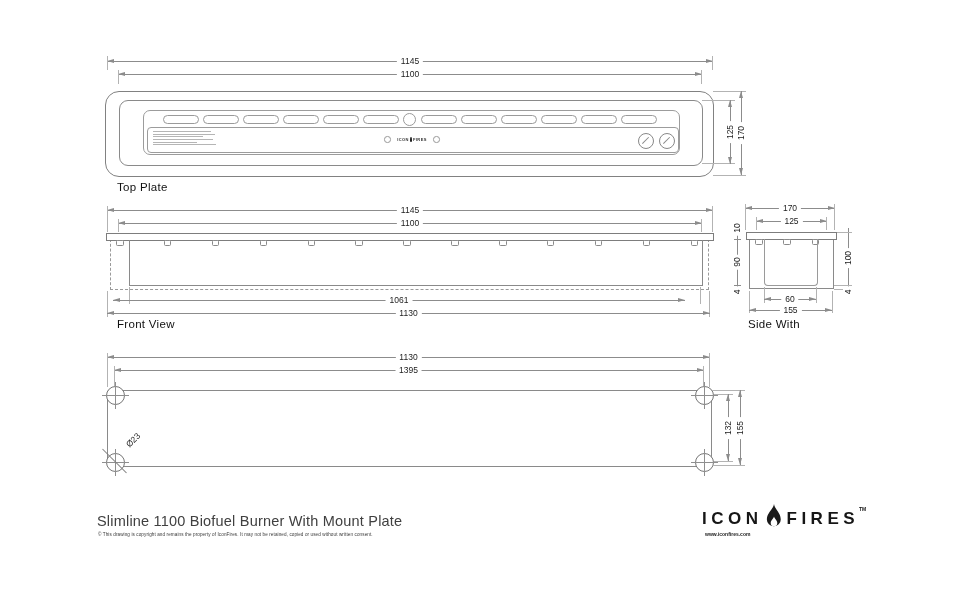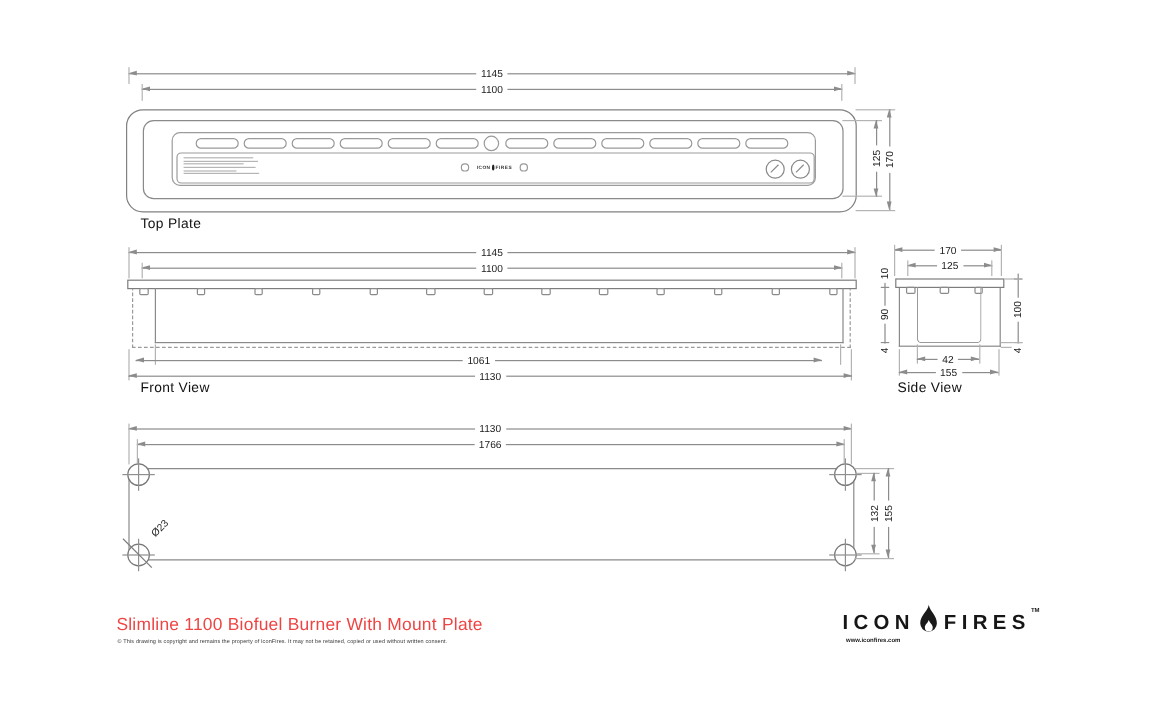--- a/index.html
+++ b/index.html
@@ -39,21 +39,21 @@
   .mini-circle{width:4.5px;height:4.5px;border:.9px solid #999;border-radius:50%;background:#fff;}
   .mini-flame{width:2.6px;height:4.5px;background:#222;border-radius:50% 50% 50% 50%/62% 62% 38% 38%;margin:0 .8px;}
   
   .screw{width:5.5px;height:4px;border:1px solid #8a8a8a;border-radius:1.5px;background:#fff;}
   .dashedbox{position:absolute;border-left:1px dashed #9a9a9a;border-right:1px dashed #9a9a9a;border-bottom:1px dashed #9a9a9a;}
   
   .hole{position:absolute;width:17px;height:17px;border:1.1px solid #777;border-radius:50%;background:#fff;}
   .hole::before{content:"";position:absolute;left:50%;top:-5px;bottom:-5px;width:1px;background:#8f8f8f;}
   .hole::after{content:"";position:absolute;top:50%;left:-5px;right:-5px;height:1px;background:#8f8f8f;}
   
-  .title{position:absolute;font-size:14.5px;color:#ef4444;letter-spacing:.2px;}
+  .title{position:absolute;font-size:14.5px;color:#404040;letter-spacing:.2px;}
   .copy{position:absolute;font-size:4.6px;color:#3a3a3a;letter-spacing:.1px;}
   .brand{position:absolute;display:flex;align-items:center;color:#161616;}
   .brand .w{font-size:17px;font-weight:700;letter-spacing:4.5px;}
   .brand sup{font-size:5px;font-weight:700;align-self:flex-start;margin-top:2px;letter-spacing:0;}
   .site{position:absolute;font-size:5px;font-weight:700;color:#222;}
 </style>
 </head>
 <body>
 
 <div id="canvas">
@@ -203,33 +203,33 @@
   <div class="xl" style="left:834px;top:285px;width:18px;height:1px;"></div>
   <div class="xl" style="left:834px;top:289px;width:18px;height:1px;"></div>
   <div class="vlab" style="left:848px;top:258px;">100</div>
   <div class="vlab" style="left:848px;top:292px;">4</div>
 
   <div class="xl" style="left:764px;top:287px;width:1px;height:16px;"></div>
   <div class="xl" style="left:816px;top:287px;width:1px;height:16px;"></div>
   <div class="xl" style="left:749px;top:291px;width:1px;height:22px;"></div>
   <div class="xl" style="left:832px;top:291px;width:1px;height:22px;"></div>
   <div class="dh" style="left:764px;top:299px;width:52px;">
-      <span>42</span>
+      <span>60</span>
     </div>
   <div class="dh" style="left:749px;top:309.5px;width:83px;">
       <span>155</span>
     </div>
 
-  <div class="viewlabel" style="left:748px;top:318px;">Side View</div>
+  <div class="viewlabel" style="left:748px;top:318px;">Side With</div>
 
   <div class="dh" style="left:107px;top:357px;width:603px;">
       <span>1130</span>
     </div>
   <div class="dh" style="left:113.5px;top:370px;width:590px;">
-      <span>1766</span>
+      <span>1395</span>
     </div>
   <div class="xl" style="left:107px;top:353px;width:1px;height:34px;"></div>
   <div class="xl" style="left:709px;top:353px;width:1px;height:34px;"></div>
   <div class="xl" style="left:113.5px;top:366px;width:1px;height:20px;"></div>
   <div class="xl" style="left:703px;top:366px;width:1px;height:20px;"></div>
 
   <div class="rect" style="left:107px;top:390px;width:603px;height:75px;border:1.2px solid #8a8a8a;border-radius:2px;"></div>
   <div class="hole" style="left:105.5px;top:385.5px;"></div>
   <div class="hole" style="left:694.5px;top:385.5px;"></div>
   <div class="hole" style="left:105.5px;top:452.5px;"></div>

